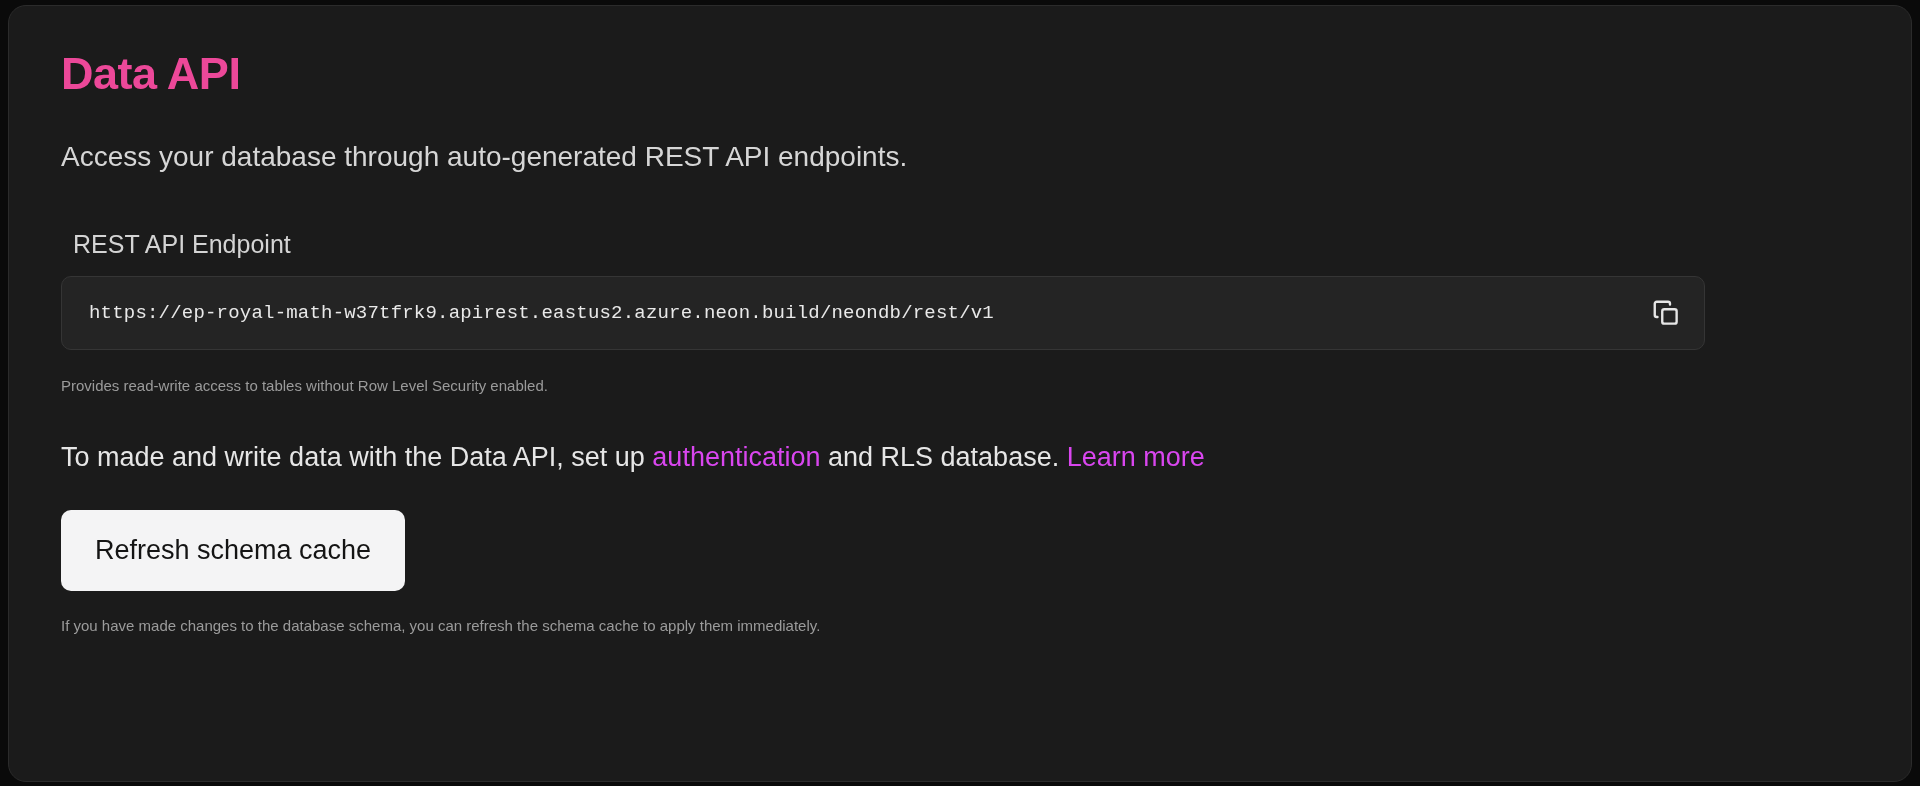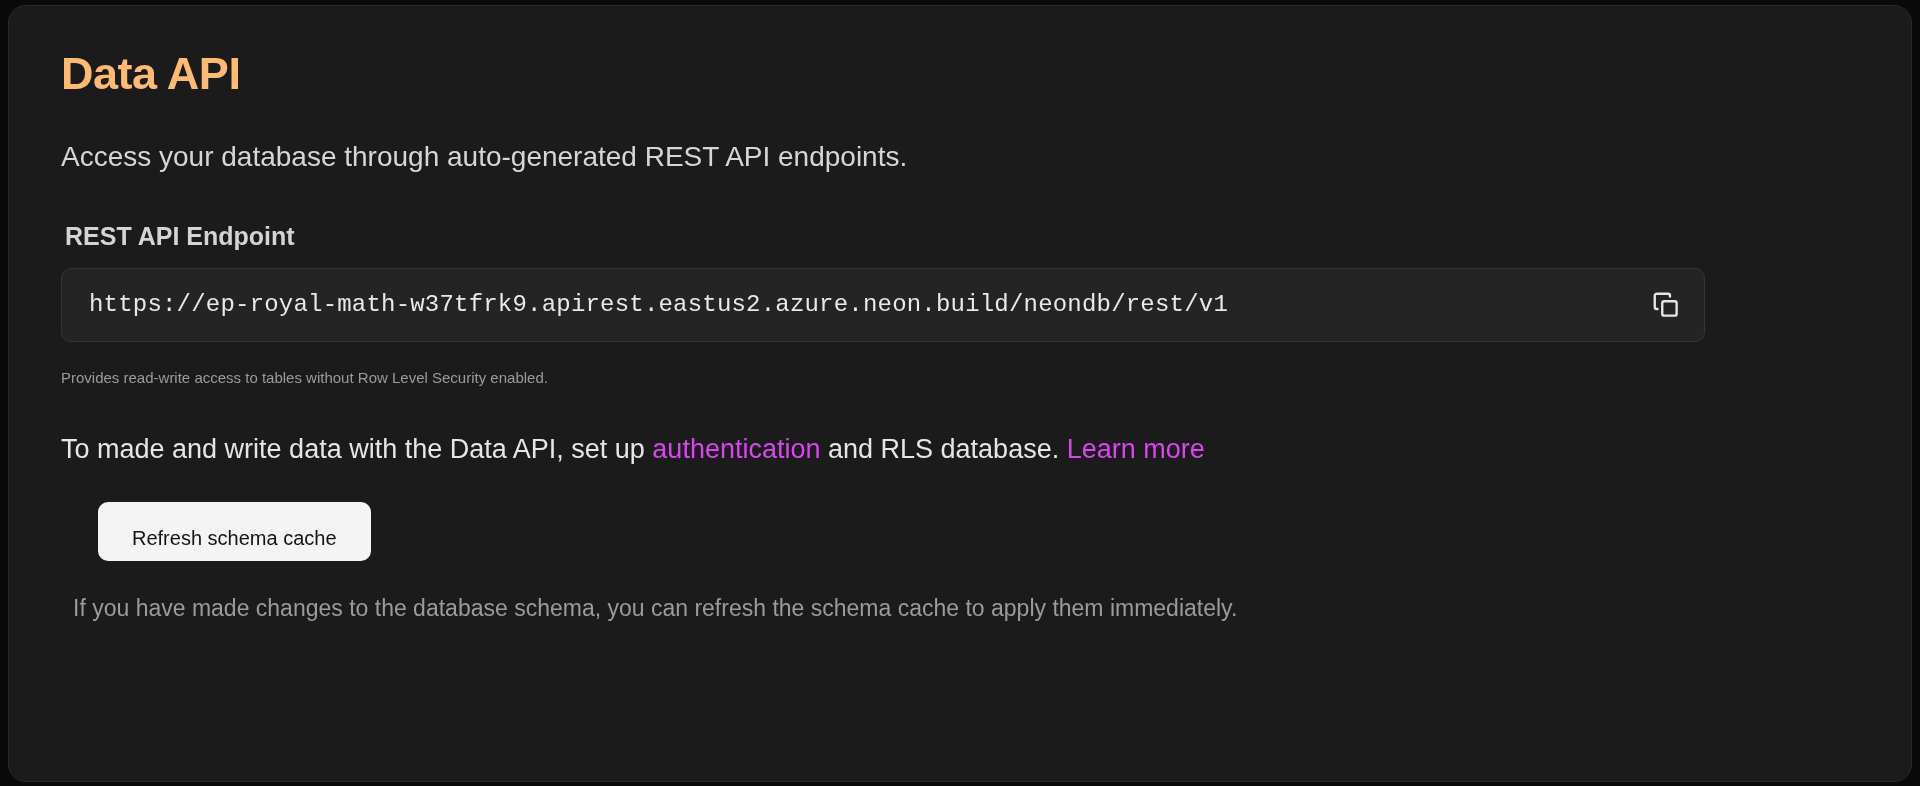--- a/index.html
+++ b/index.html
@@ -40,60 +40,59 @@
     left: 52px;
     top: 40px;
     right: 40px;
   }
 
   .title {
     margin: 0;
     font-size: 45px;
     line-height: 55px;
     font-weight: bold;
-    color: #fdba74;
+    color: #ec4899;
     letter-spacing: -0.5px;
   }
 
   .subtitle {
     margin: 0;
     padding-top: 39px;
     font-size: 28px;
     line-height: 33px;
     color: #d6d6d6;
     font-weight: normal;
   }
 
   .field-label {
-    margin: 4px;
+    margin: 12px;
     padding-top: 44px;
     font-size: 25px;
     line-height: 30px;
     color: #d4d4d4;
-    font-weight: bold;
   }
 
   .input-wrap {
     position: relative;
     margin-top: 17px;
     width: 1644px;
     height: 74px;
     box-sizing: border-box;
     background: #242424;
     border: 1px solid #353535;
     border-radius: 10px;
     display: flex;
     align-items: center;
   }
 
   .input-value {
     flex: 1 1 auto;
     padding-left: 27px;
     font-family: "Liberation Mono", "DejaVu Sans Mono", monospace;
-    font-size: 24px;
+    font-size: 19px;
     line-height: 30px;
     color: #e9e9e9;
     white-space: nowrap;
     overflow: hidden;
     letter-spacing: 0.2px;
   }
 
   .copy-btn {
     flex: 0 0 auto;
     width: 64px;
@@ -126,37 +125,36 @@
   }
   .paragraph a {
     color: #d946ef;
     text-decoration: none;
   }
 
   .refresh-btn {
     display: inline-block;
     margin-top: 36px;
     padding: 0 34px;
-    height: 59px;
+    height: 81px;
     line-height: 73px;
     background: #f4f4f5;
     color: #141414;
     border: none;
     border-radius: 10px;
     font-family: "Liberation Sans", sans-serif;
-    font-size: 20px;
+    font-size: 27px;
     font-weight: normal;
     cursor: pointer;
-    margin-left: 37px;
   }
 
   .footnote {
-    margin: 12px;
+    margin: 0;
     padding-top: 21px;
-    font-size: 23px;
+    font-size: 15px;
     line-height: 28px;
     color: #9b9b9b;
   }
 </style>
 </head>
 <body>
 
 <div class="page">
   <section class="card">
     <div class="card-inner">

